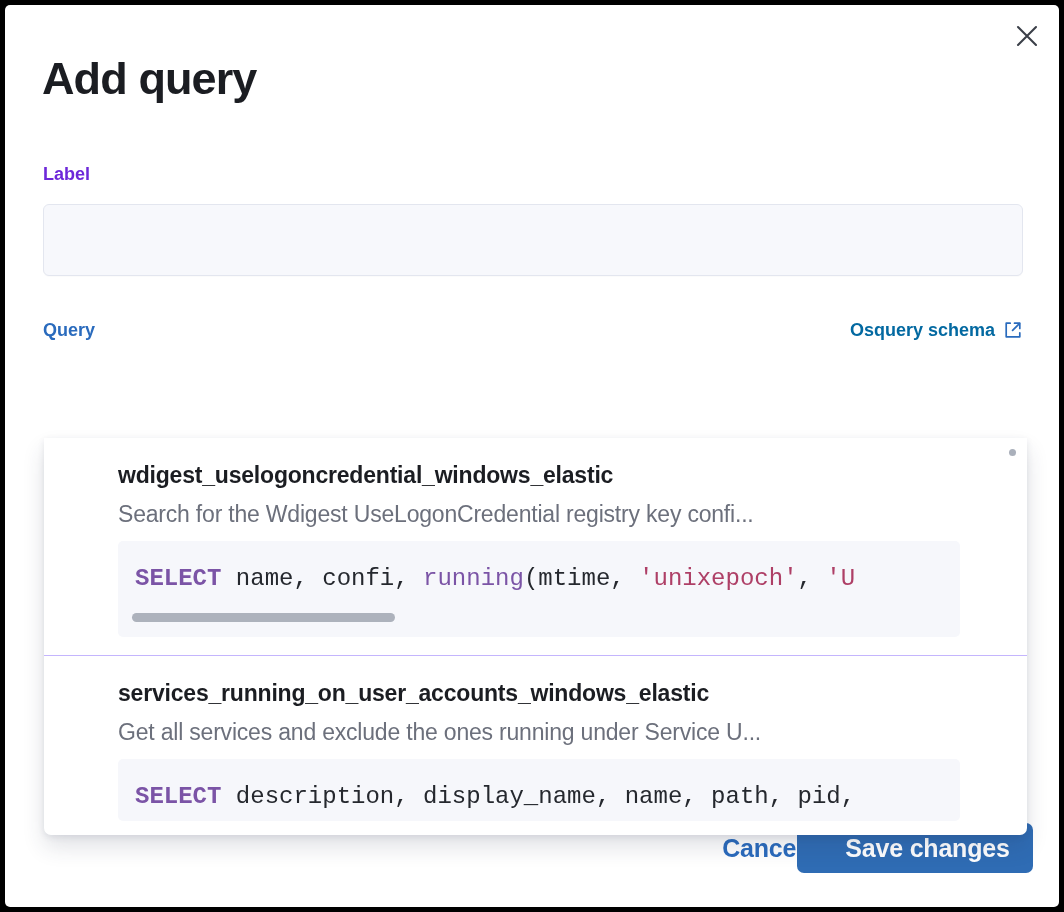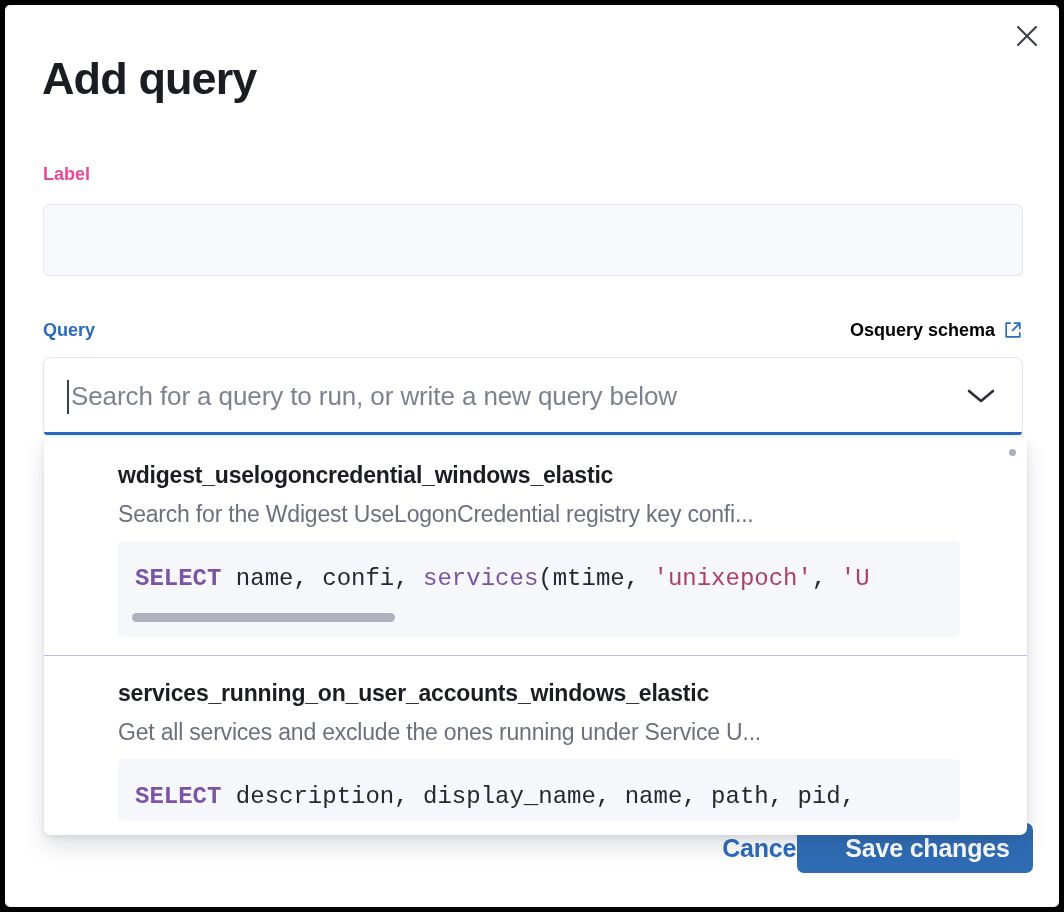--- a/index.html
+++ b/index.html
@@ -64,21 +64,21 @@
     color: #1b1d22;
   }
 
   
   .field-label {
     position: absolute;
     left: 38px;
     font-size: 18px;
     line-height: 22px;
     font-weight: 700;
-    color: #ec4899;
+    color: #6d28d9;
   }
   .label-label { top: 158px; }
 
   .text-input {
     position: absolute;
     left: 38px;
     width: 980px;
     background: #f7f8fc;
     border: 1px solid #e3e6ef;
     border-radius: 6px;
@@ -113,21 +113,21 @@
     color: #2a6bbd;
     cursor: pointer;
   }
   .schema-link {
     display: flex;
     align-items: center;
     gap: 8px;
     font-size: 18px;
     line-height: 22px;
     font-weight: 700;
-    color: #000000;
+    color: #0369a1;
     text-decoration: none;
     cursor: pointer;
   }
   .schema-link svg { display: block; }
 
   
   .combo {
     position: absolute;
     left: 38px;
     top: 352px;
@@ -340,44 +340,34 @@
         <span>
           <svg width="20" height="20" viewBox="0 0 20 20">
             <path d="M7.2 3.2 H3.2 V16.8 H16.8 V12.8" stroke="#2a6bbd" stroke-width="1.7" fill="none" stroke-linecap="round" stroke-linejoin="round"></path>
             <path d="M11.5 3.2 H16.8 V8.5" stroke="#2a6bbd" stroke-width="1.7" fill="none" stroke-linecap="round" stroke-linejoin="round"></path>
             <path d="M16.4 3.6 L9.6 10.4" stroke="#2a6bbd" stroke-width="1.7" fill="none" stroke-linecap="round"></path>
           </svg>
         </span>
       </span>
     </div>
 
-    <div class="combo">
-      <div class="combo-caret"></div>
-      <div class="combo-placeholder">Search for a query to run, or write a new query below</div>
-      <div class="combo-chevron">
-        <svg width="34" height="20" viewBox="0 0 34 20">
-          <path d="M5 5 L17 15 L29 5" stroke="#2c2f36" stroke-width="2.6" fill="none" stroke-linecap="round" stroke-linejoin="round"></path>
-        </svg>
-      </div>
-      <div class="combo-focus-bar"></div>
-    </div>
 
     <div class="footer">
       <button class="btn-cancel">Cancel</button>
       <button class="btn-save">Save changes</button>
     </div>
 
     <div class="dropdown">
       <div class="dropdown-scrollthumb"></div>
 
       <div class="option">
         <div class="option-title">wdigest_uselogoncredential_windows_elastic</div>
         <div class="option-desc">Search for the Wdigest UseLogonCredential registry key confi...</div>
         <div class="code-block">
-          <div class="code-line"><span class="tok-kw">SELECT</span><span class="tok-plain"> name, confi, </span><span class="tok-fn">services</span><span class="tok-plain">(mtime, </span><span class="tok-str">'unixepoch'</span><span class="tok-plain">, </span><span class="tok-str">'U</span></div>
+          <div class="code-line"><span class="tok-kw">SELECT</span><span class="tok-plain"> name, confi, </span><span class="tok-fn">running</span><span class="tok-plain">(mtime, </span><span class="tok-str">'unixepoch'</span><span class="tok-plain">, </span><span class="tok-str">'U</span></div>
           <div class="code-scrollbar"></div>
         </div>
       </div>
 
       <div class="option">
         <div class="option-title">services_running_on_user_accounts_windows_elastic</div>
         <div class="option-desc">Get all services and exclude the ones running under Service U...</div>
         <div class="code-block short">
           <div class="code-line"><span class="tok-kw">SELECT</span><span class="tok-plain"> description, display_name, name, path, pid,</span></div>
         </div>

